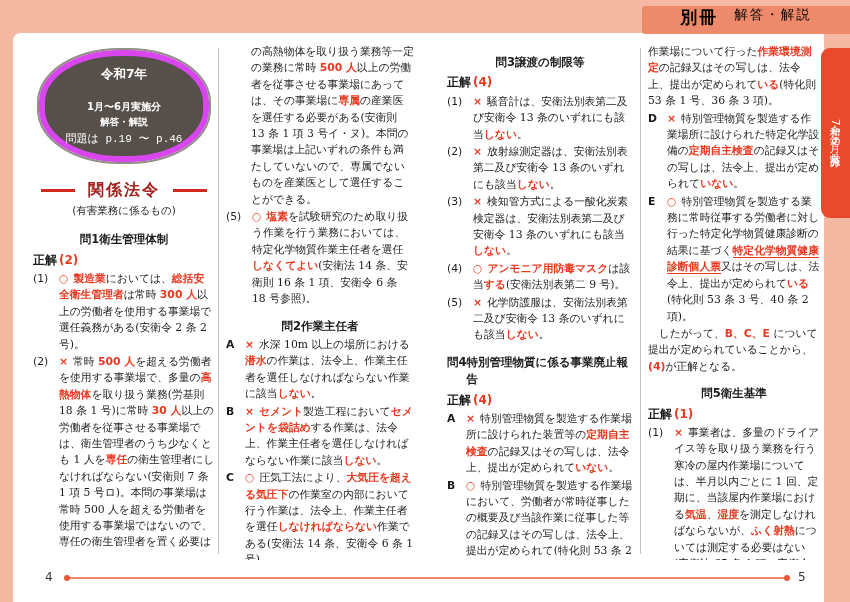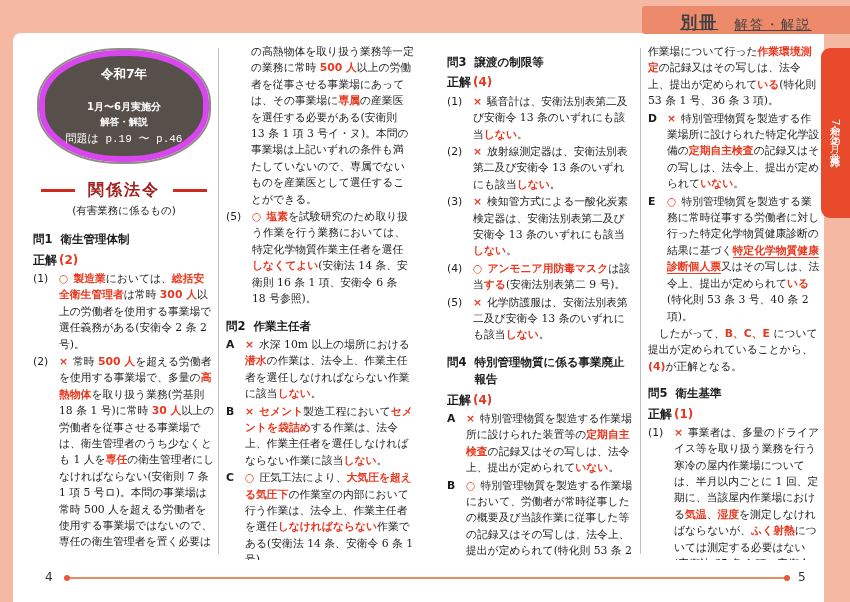--- a/index.html
+++ b/index.html
@@ -1,23 +1,23 @@
 <!DOCTYPE html>
 <html><head>
 <meta charset="utf-8">
 <style>
   html,body{margin:0;padding:0;}
   body{font-family:"DejaVu Serif","Liberation Serif",serif;}
   .stage{position:relative;width:850px;height:602px;background:#f5b9a3;overflow:hidden;}
   .page{position:absolute;left:13px;top:33px;width:811px;height:569px;background:#ffffff;border-top-left-radius:8px;}
   .right-strip{position:absolute;right:0;top:0;width:26px;height:602px;background:#f5b9a3;}
   .top-band{position:absolute;left:0;top:0;width:850px;height:33px;background:#f5b9a3;}
-  .header-box{position:absolute;right:0;top:6px;width:208px;height:28px;background:#ec8a6b;color:#404040;
-    display:flex;align-items:flex-end;justify-content:center;gap:16px;
-    font-family:"DejaVu Sans","Liberation Sans",sans-serif;border-radius:3px 0 0 3px;text-decoration:underline;}
+  .header-box{position:absolute;right:0;top:6px;width:208px;height:28px;background:#ec8a6b;color:#000000;
+    display:flex;align-items:flex-start;justify-content:center;gap:16px;
+    font-family:"DejaVu Sans","Liberation Sans",sans-serif;border-radius:3px 0 0 3px;}
   .hb-bessatsu{font-size:17px;font-weight:bold;letter-spacing:2px;}
   .hb-title{font-size:13.5px;letter-spacing:2px;opacity:.95;}
   .side-tab{position:absolute;right:0;top:48px;width:29px;height:170px;background:#e84a2b;border-radius:9px 0 0 9px;
     display:flex;align-items:center;justify-content:center;}
   .side-tab span{writing-mode:vertical-rl;color:#fff;font-size:10.5px;letter-spacing:1px;
     font-family:"DejaVu Sans","Liberation Sans",sans-serif;}
   
   .col{position:absolute;top:44px;height:516px;overflow:hidden;font-size:10.8px;line-height:1.52;color:#1c1c1c;}
   .col1{left:33px;top:38px;width:182px;}
   .col2{left:226px;width:188px;}
@@ -35,22 +35,22 @@
   .bg2{font-size:10px;font-weight:bold;margin-top:16px;}
   .bg3{font-size:9.5px;font-weight:bold;margin-top:1px;}
   .bg4{font-size:11px;margin-top:2px;font-family:Liberation Mono, monospace;}
   
   .sec-head{display:flex;align-items:center;justify-content:center;gap:13px;margin-bottom:1px;}
   .sec-bar{width:34px;height:3px;background:#cf2a1d;}
   .sec-title{color:#a32220;font-weight:bold;font-size:16px;letter-spacing:2px;
     font-family:"DejaVu Sans","Liberation Sans",sans-serif;}
   .sec-sub{text-align:center;font-size:10.5px;margin-bottom:12px;font-family:"DejaVu Sans","Liberation Sans",sans-serif;}
   
-  .q{display:flex;gap:8px;font-weight:bold;font-size:11.5px;margin-top:10px;margin-bottom:2px;
-    font-family:"DejaVu Sans","Liberation Sans",sans-serif;}
+  .q{display:flex;font-weight:bold;font-size:11.5px;margin-top:10px;margin-bottom:2px;
+    font-family:"DejaVu Sans","Liberation Sans",sans-serif;justify-content:center;}
   .q .qn{flex:0 0 auto;}
   .ans{font-weight:bold;font-size:12px;margin-bottom:2px;font-family:"DejaVu Sans","Liberation Sans",sans-serif;}
   .ans .an{color:#e8381f;margin-left:2px;}
   .item{display:flex;margin-bottom:1px;}
   .item .n{flex:0 0 26px;font-family:"DejaVu Sans","Liberation Sans",sans-serif;}
   .item.letter .n{flex:0 0 19px;font-weight:bold;}
   .item .b{flex:1;}
   .mk{color:#e8381f;font-weight:bold;font-family:"DejaVu Sans","Liberation Sans",sans-serif;margin-right:5px;}
   .p{text-indent:1em;margin-bottom:1px;}
   .cont{margin-bottom:1px;}

